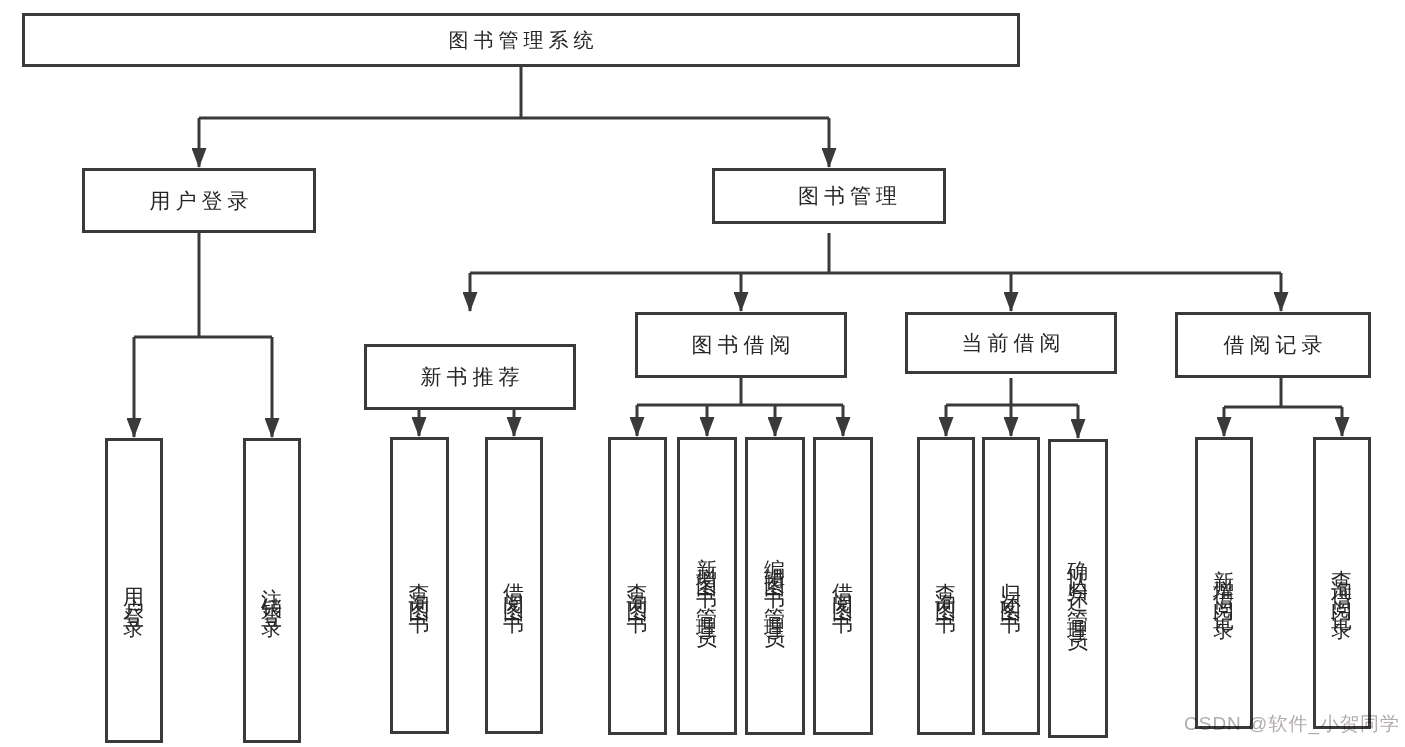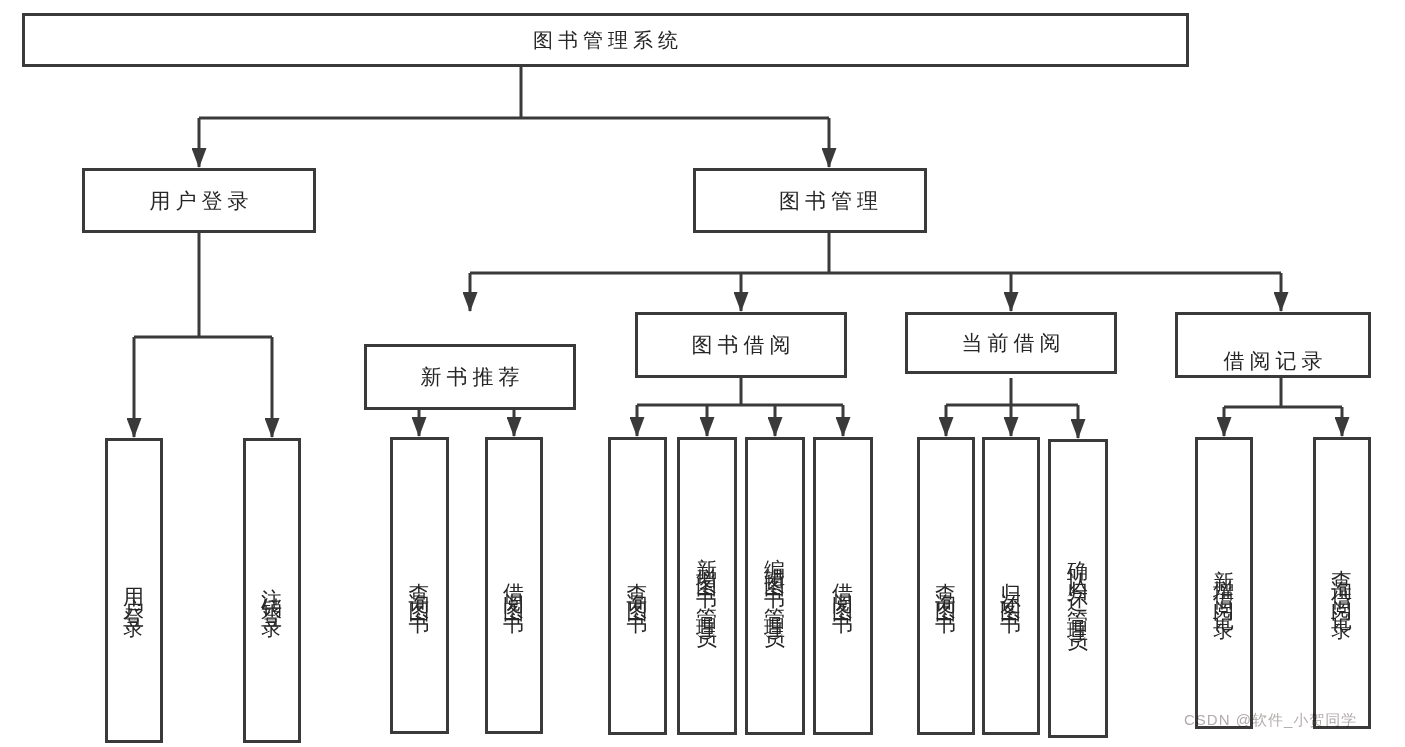--- a/index.html
+++ b/index.html
@@ -20,21 +20,21 @@
     white-space:nowrap; color:#262626;
   }
   .root-label { font-size:20px; }
   .v-label {
     writing-mode:vertical-rl; text-orientation:mixed;
     font-size:21px; letter-spacing:10px; line-height:1;
     white-space:nowrap; color:#262626;
   }
   .watermark {
     position:absolute; left:1184px; top:711px; z-index:5;
-    font-size:15px; letter-spacing:1px; color:#b2abab;
+    font-size:19px; letter-spacing:1px; color:#b2abab;
     mix-blend-mode:multiply; white-space:nowrap;
     text-shadow:1px 1px 0 rgba(255,255,255,0.8);
   }
 </style>
 </head>
 <body>
 
 <div class="stage">
 
   <svg class="connectors" width="1405" height="747" viewBox="0 0 1405 747">
@@ -73,41 +73,41 @@
       <path d="M946 405 V436" marker-end="url(#arrow)"></path>
       <path d="M1011 405 V436" marker-end="url(#arrow)"></path>
       <path d="M1078 405 V438" marker-end="url(#arrow)"></path>
 
       <path d="M1281 378 V407 M1224 407 H1342"></path>
       <path d="M1224 407 V436" marker-end="url(#arrow)"></path>
       <path d="M1342 407 V436" marker-end="url(#arrow)"></path>
     </g>
   </svg>
 
-  <div class="node" style="left:22px;top:13px;width:1167px;height:54px;">
+  <div class="node" style="left:22px;top:13px;width:998px;height:54px;">
     <span class="h-label root-label">图书管理系统</span>
   </div>
 
   <div class="node" style="left:82px;top:168px;width:234px;height:65px;">
     <span class="h-label">用户登录</span>
   </div>
-  <div class="node" style="left:693px;top:168px;width:234px;height:65px;padding-left:37px;">
+  <div class="node" style="left:712px;top:168px;width:234px;height:56px;padding-left:37px;">
     <span class="h-label">图书管理</span>
   </div>
 
   <div class="node" style="left:364px;top:312px;width:212px;height:66px;margin-top:32px;">
     <span class="h-label">新书推荐</span>
   </div>
   <div class="node" style="left:635px;top:312px;width:212px;height:66px;justify-content:center;">
     <span class="h-label">图书借阅</span>
   </div>
   <div class="node" style="left:905px;top:312px;width:212px;height:62px;">
     <span class="h-label">当前借阅</span>
   </div>
-  <div class="node" style="left:1175px;top:312px;width:196px;height:66px;align-items:flex-end;">
+  <div class="node" style="left:1175px;top:312px;width:196px;height:66px;">
     <span class="h-label">借阅记录</span>
   </div>
 
   <div class="node" style="left:105px;top:438px;width:58px;height:305px;">
     <span class="v-label">用户登录</span>
   </div>
   <div class="node" style="left:243px;top:438px;width:58px;height:305px;">
     <span class="v-label">注销登录</span>
   </div>
 

